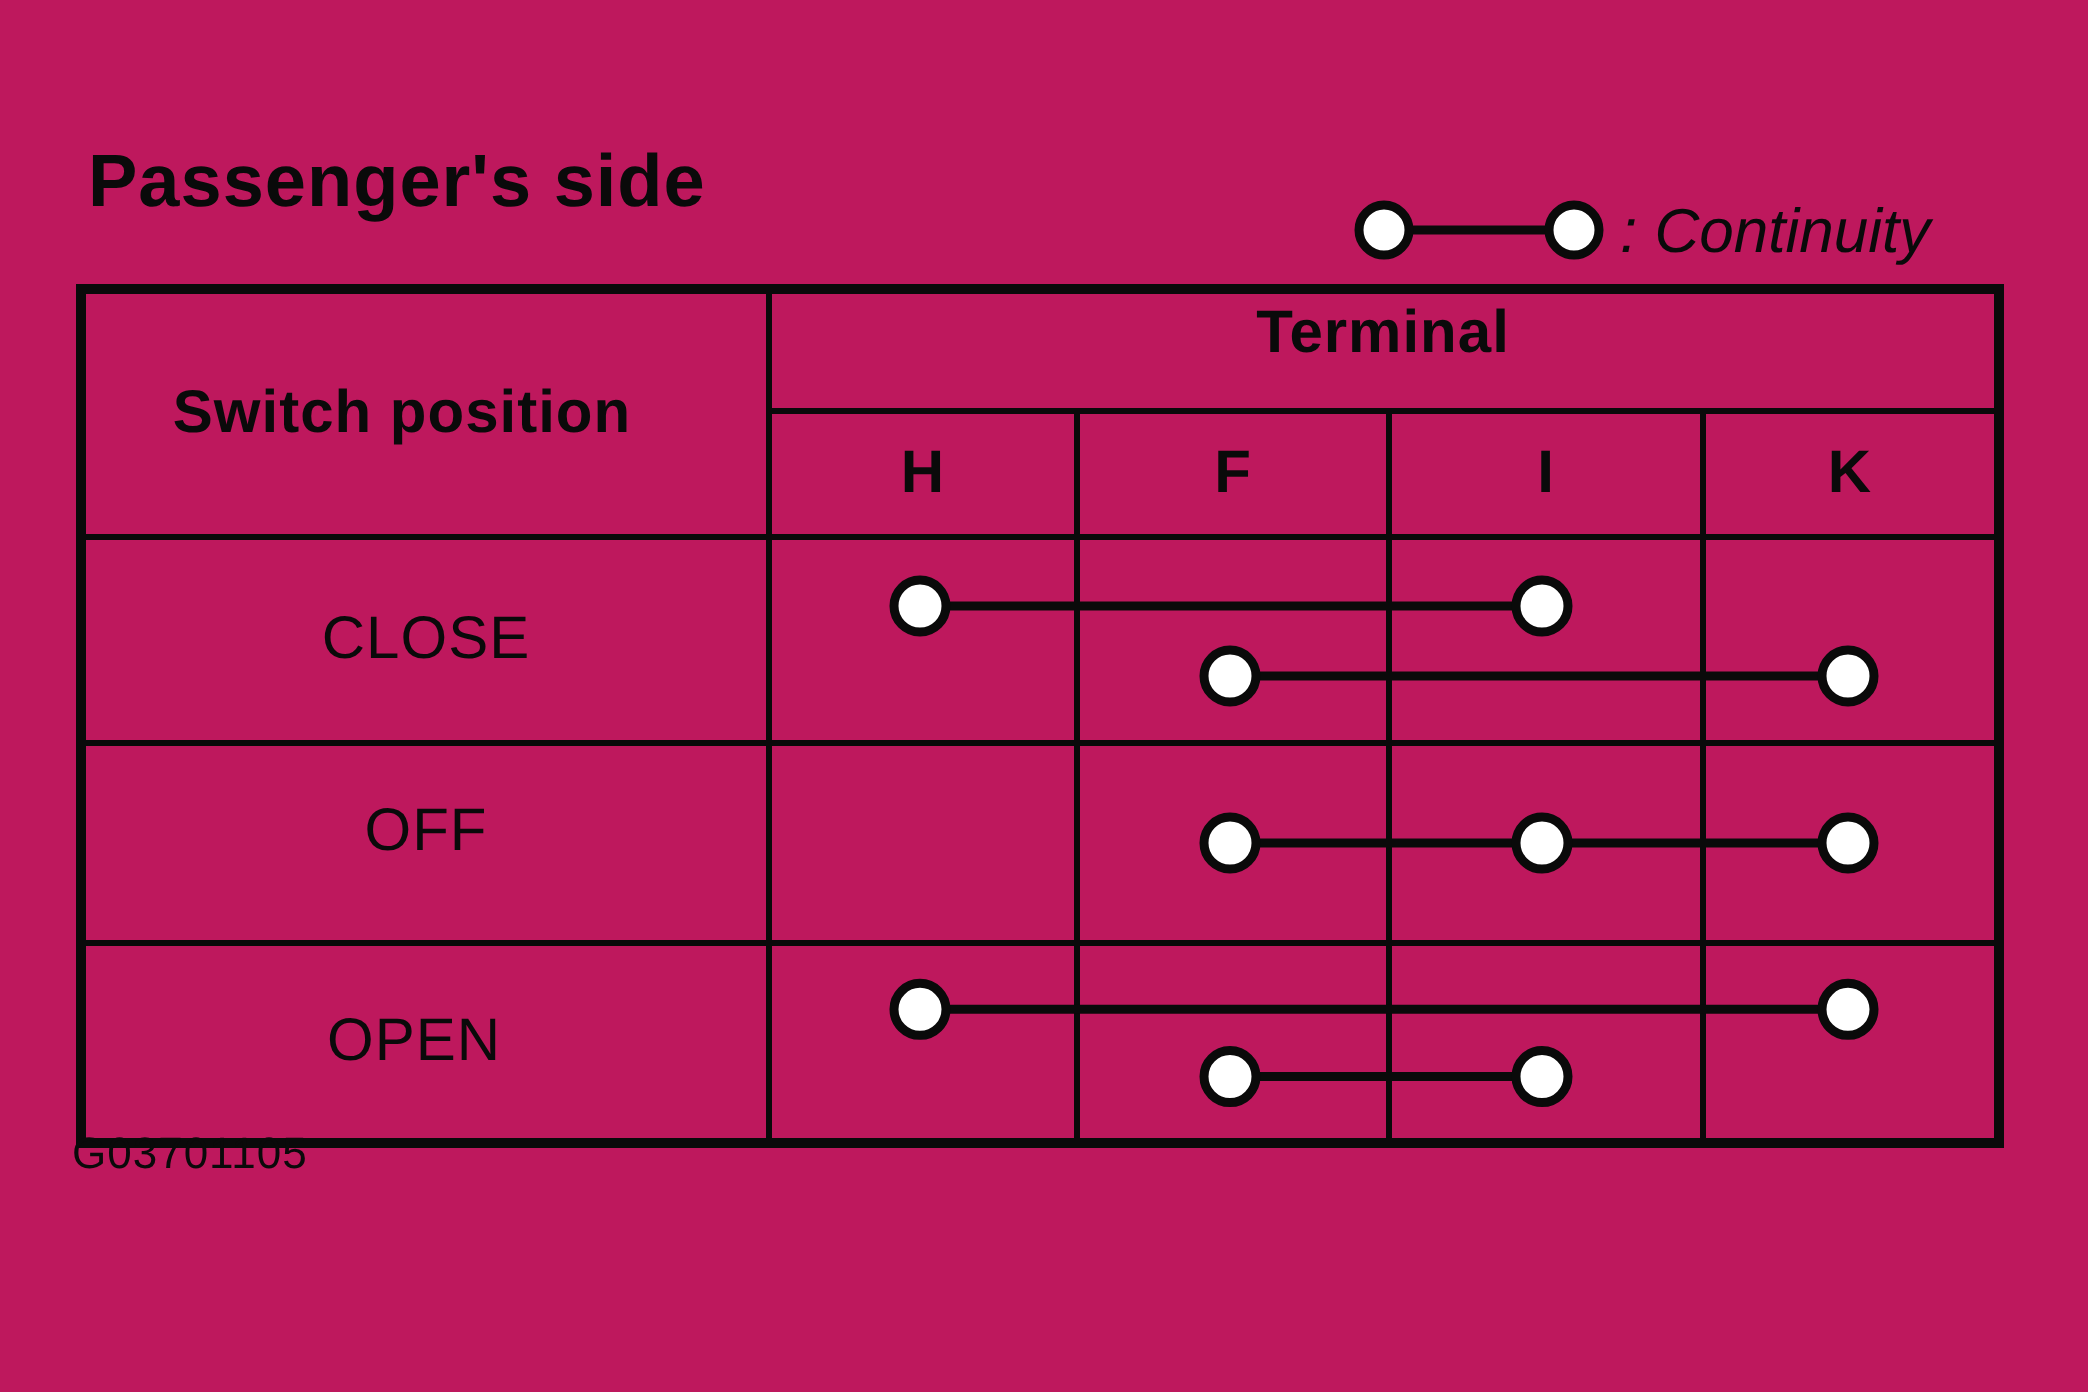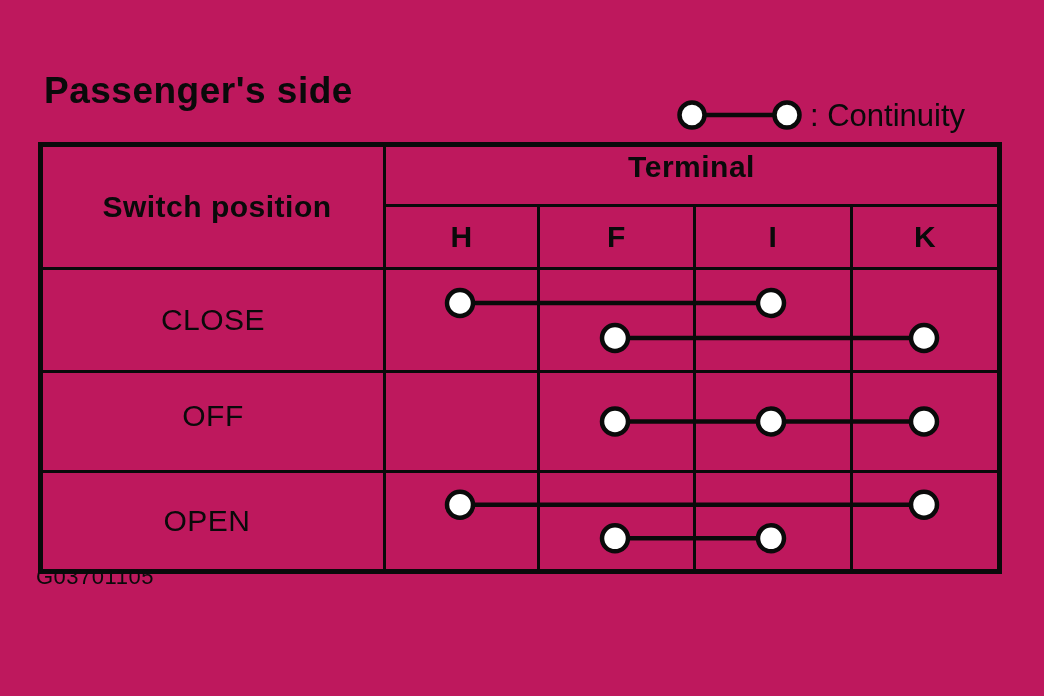--- a/index.html
+++ b/index.html
@@ -30,20 +30,21 @@
     height: 38px;
     display: flex;
     align-items: center;
   }
   .legend svg { display: block; }
   .legend-label {
     font-size: 31px;
     line-height: 1;
     margin-left: 8px;
     white-space: nowrap;
+    font-style: italic;
   }
   .ctable {
     position: absolute;
     left: 38px;
     top: 142px;
     width: 964px;
     height: 432px;
     border: 5px solid #0a0a0a;
   }
   .gridline { position: absolute; background: #0a0a0a; }
@@ -58,21 +59,21 @@
   .cell {
     position: absolute;
     display: flex;
     align-items: center;
     justify-content: center;
     font-size: 30px;
     letter-spacing: 0.5px;
     white-space: nowrap;
   }
   .cell.hdr { font-weight: bold; }
-  .corner    { left: 0;     top: 0;     width: 316px; height: 120px; margin-left: 16px; }
+  .corner    { left: 0;     top: 0;     width: 316px; height: 120px; }
   .terminal  { left: 343px; top: 0;     width: 611px; height: 39px; }
   .col-h     { left: 343px; top: 60px;  width: 151px; height: 60px; }
   .col-f     { left: 497px; top: 60px;  width: 153px; height: 60px; }
   .col-i     { left: 653px; top: 60px;  width: 154px; height: 60px; }
   .col-k     { left: 810px; top: 60px;  width: 144px; height: 60px; }
   .row-close { left: 0;     top: 123px; width: 340px; height: 100px; }
   .row-off   { left: 0;     top: 220px; width: 340px; height: 97px;  }
   .row-open  { left: 0;     top: 326px; width: 328px; height: 96px;  }
   .connections {
     position: absolute;

